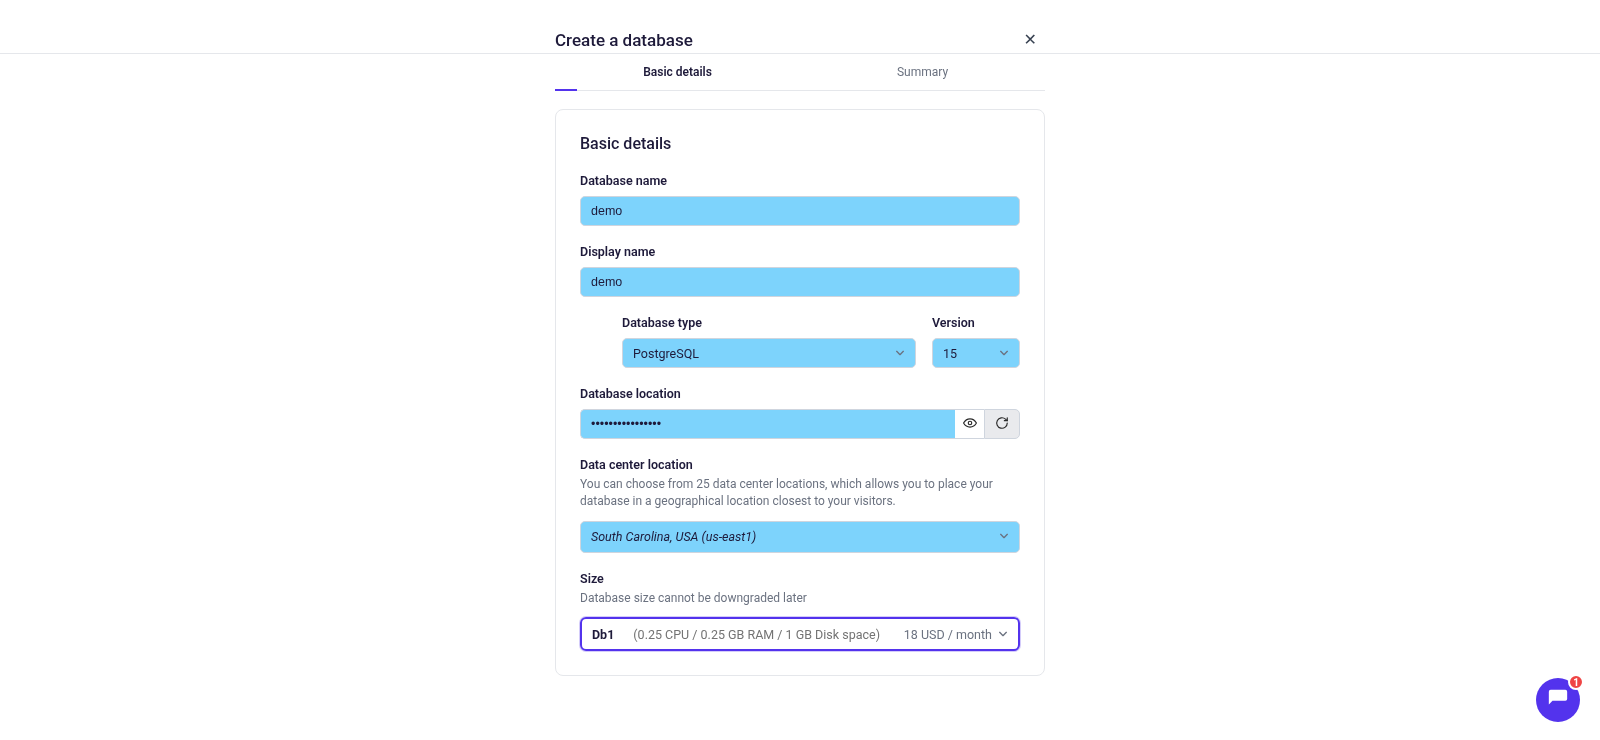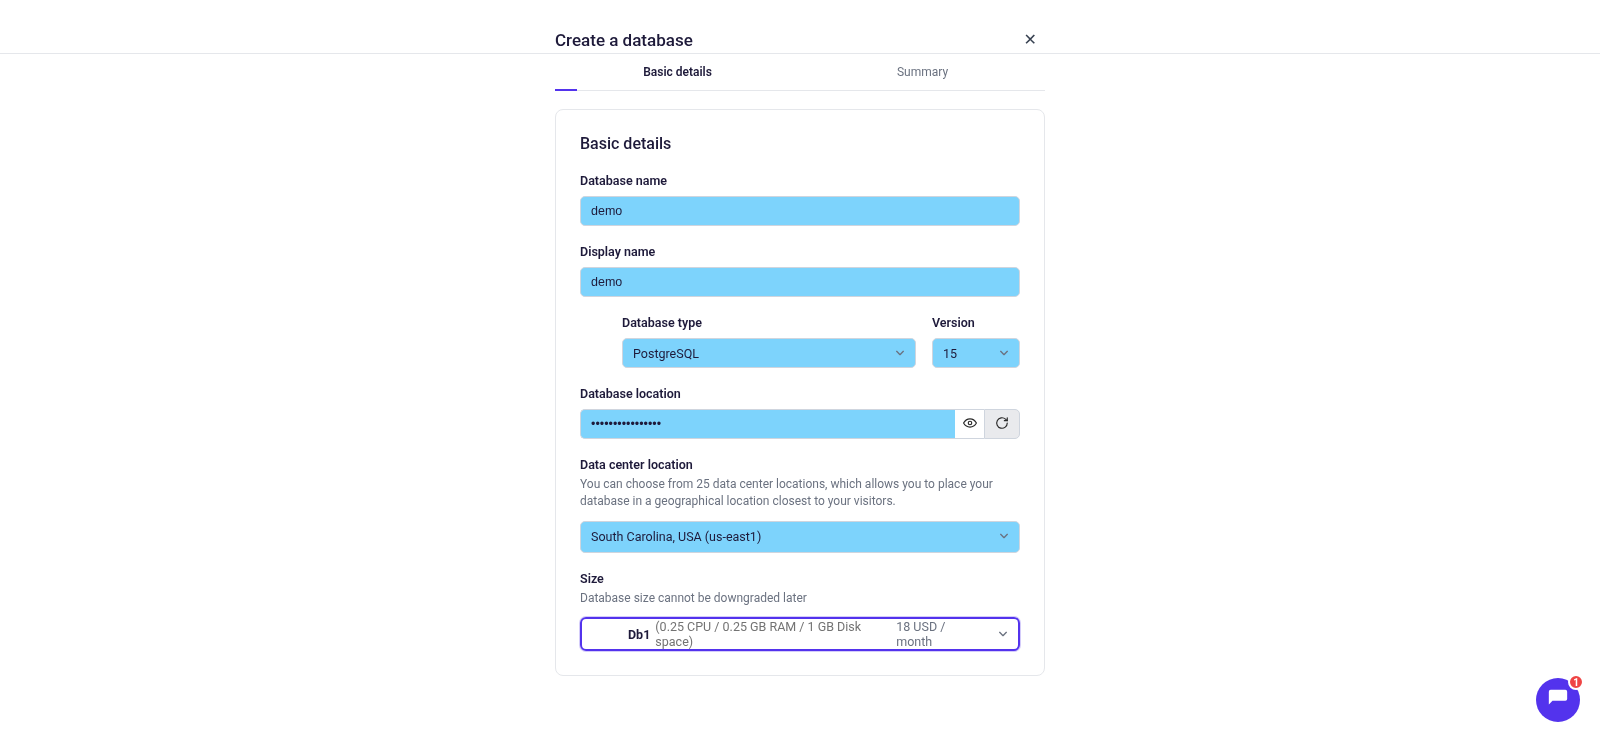--- a/index.html
+++ b/index.html
@@ -86,21 +86,21 @@
 
   .size-select {
     border:2px solid var(--focus);
     box-shadow: 0 0 0 1px rgba(83,51,237,0.25);
     border-radius:6px;
     height:34px;
     display:flex; align-items:center; justify-content:space-between;
     padding:0 10px; cursor:pointer;
     font-size:12.5px;
   }
-  .size-left { display:flex; gap:5px; align-items:center;margin-left:36px; }
+  .size-left { display:flex; gap:19px; align-items:center; }
   .size-name { font-weight:700; }
   .size-spec { color:#737373; }
   .size-price { color:#6b7280; }
 
   .chat-fab {
     position:fixed; right:20px; bottom:18px;
     width:44px; height:44px; border-radius:50%;
     background:#5333ed; display:flex; align-items:center; justify-content:center;
     cursor:pointer;
   }
@@ -193,39 +193,39 @@
               <path d="M21 3v5h-5"></path>
             </svg>
         </span>
       </div>
     </div>
   </div>
 
   <div class="field">
     <label class="field-label">Data center location</label>
     <div class="field-help">You can choose from 25 data center locations, which allows you to place your database in a geographical location closest to your visitors.</div>
-    <div class="select-input" style="height:32px;">
+    <div class="select-input" style="height:32px;font-style:italic;">
       <span class="val">South Carolina, USA (us-east1)</span>
       <span class="chevron">
         <svg width="10" height="10" viewBox="0 0 12 12">
             <path d="M2 4l4 4 4-4" stroke="#6b7280" fill="none" stroke-width="1.6" stroke-linecap="round" stroke-linejoin="round"></path>
           </svg>
       </span>
     </div>
   </div>
 
   <div class="field" style="margin-bottom:0;">
     <label class="field-label">Size</label>
     <div class="field-help">Database size cannot be downgraded later</div>
     <div class="size-select">
       <div class="size-left">
         <span class="size-name">Db1</span>
         <span class="size-spec">(0.25 CPU / 0.25 GB RAM / 1 GB Disk space)</span>
       </div>
-      <div style="display:flex;align-items:center;gap:16px;">
+      <div style="display:flex;align-items:center;gap:6px;">
         <span class="size-price">18 USD / month</span>
         <span class="chevron">
           <svg width="10" height="10" viewBox="0 0 12 12">
               <path d="M2 4l4 4 4-4" stroke="#6b7280" fill="none" stroke-width="1.6" stroke-linecap="round" stroke-linejoin="round"></path>
             </svg>
         </span>
       </div>
     </div>
   </div>
 </div>

